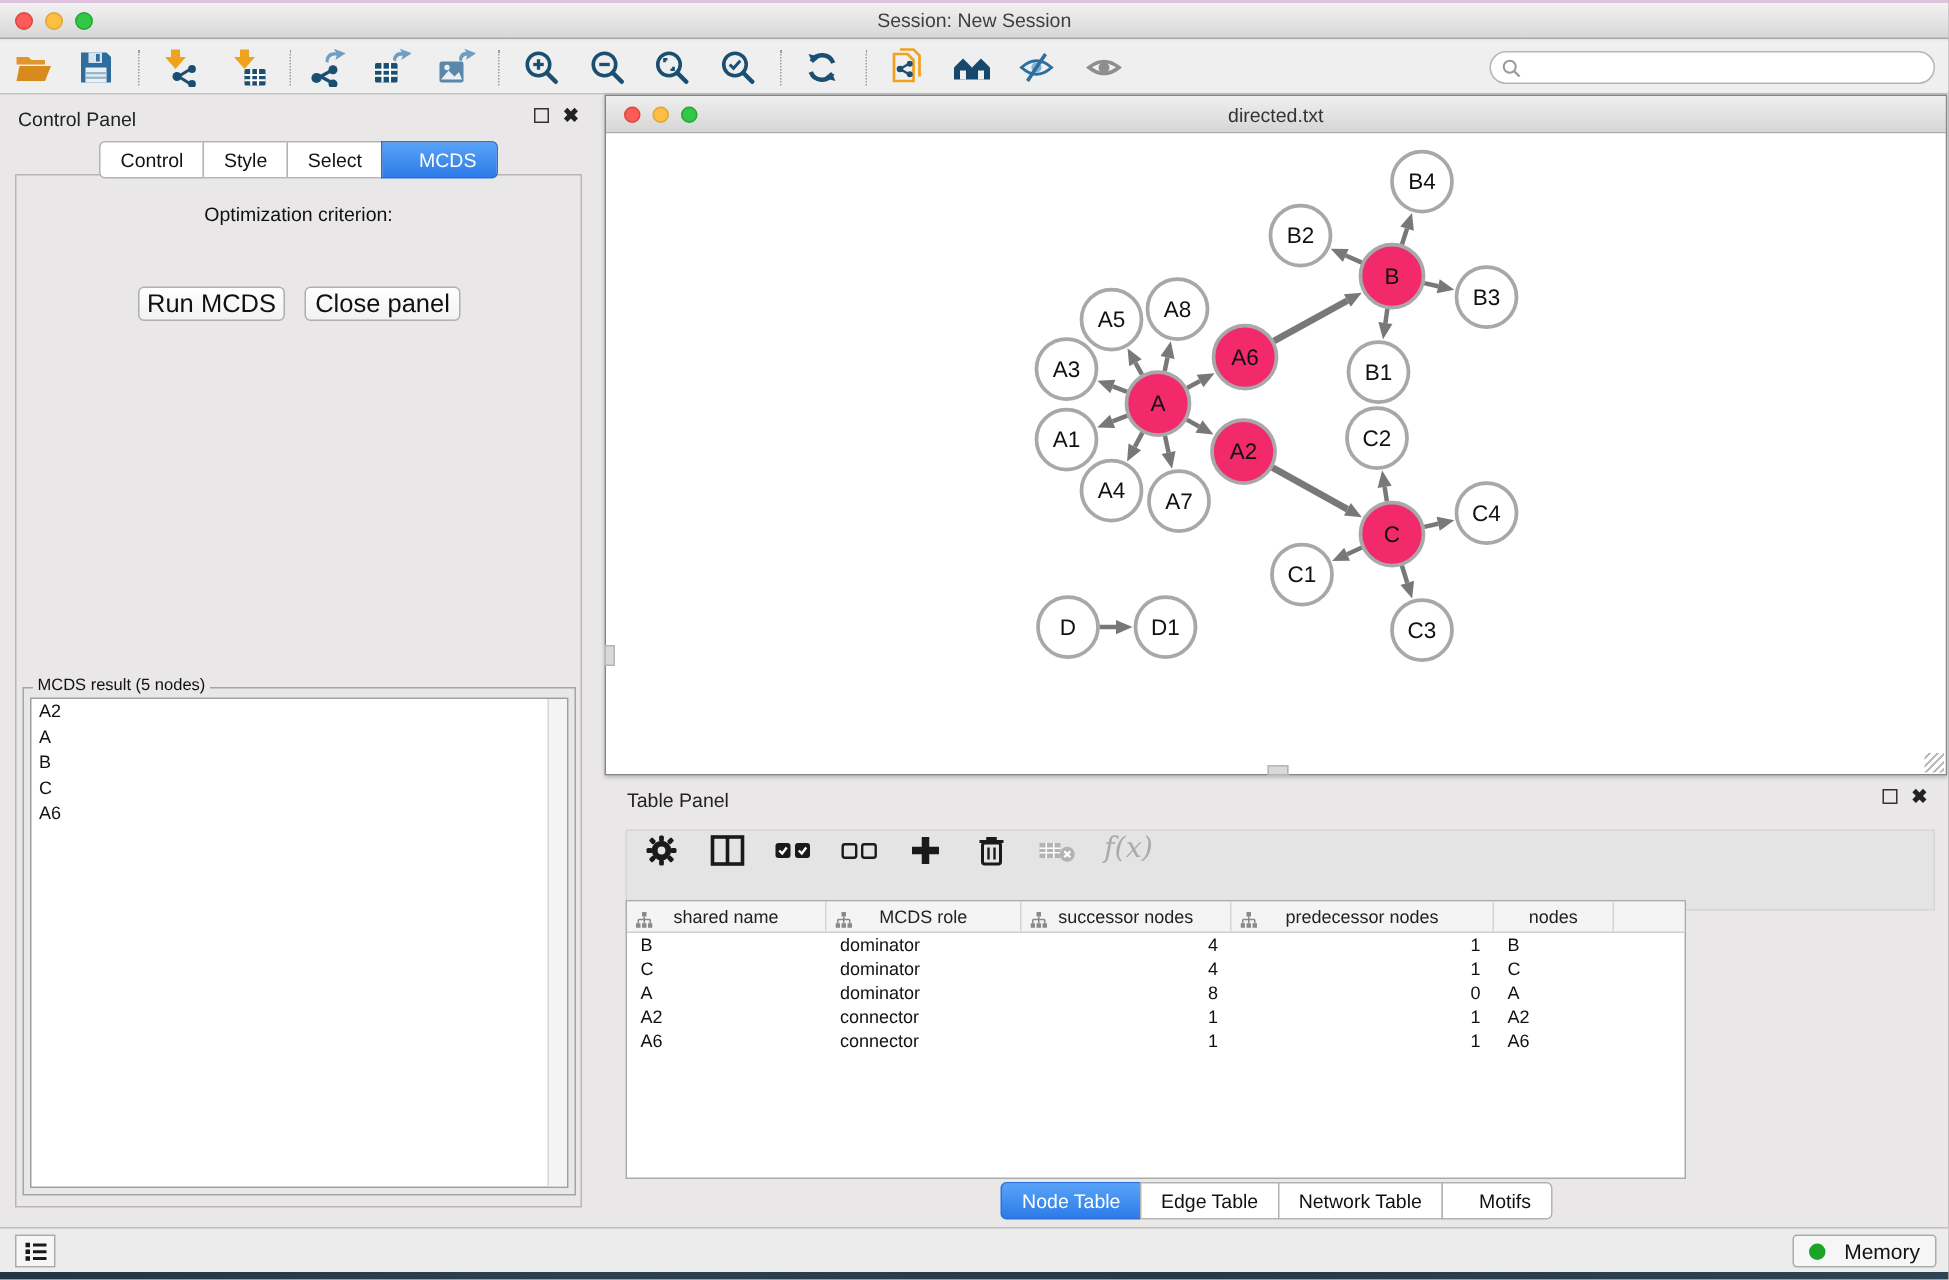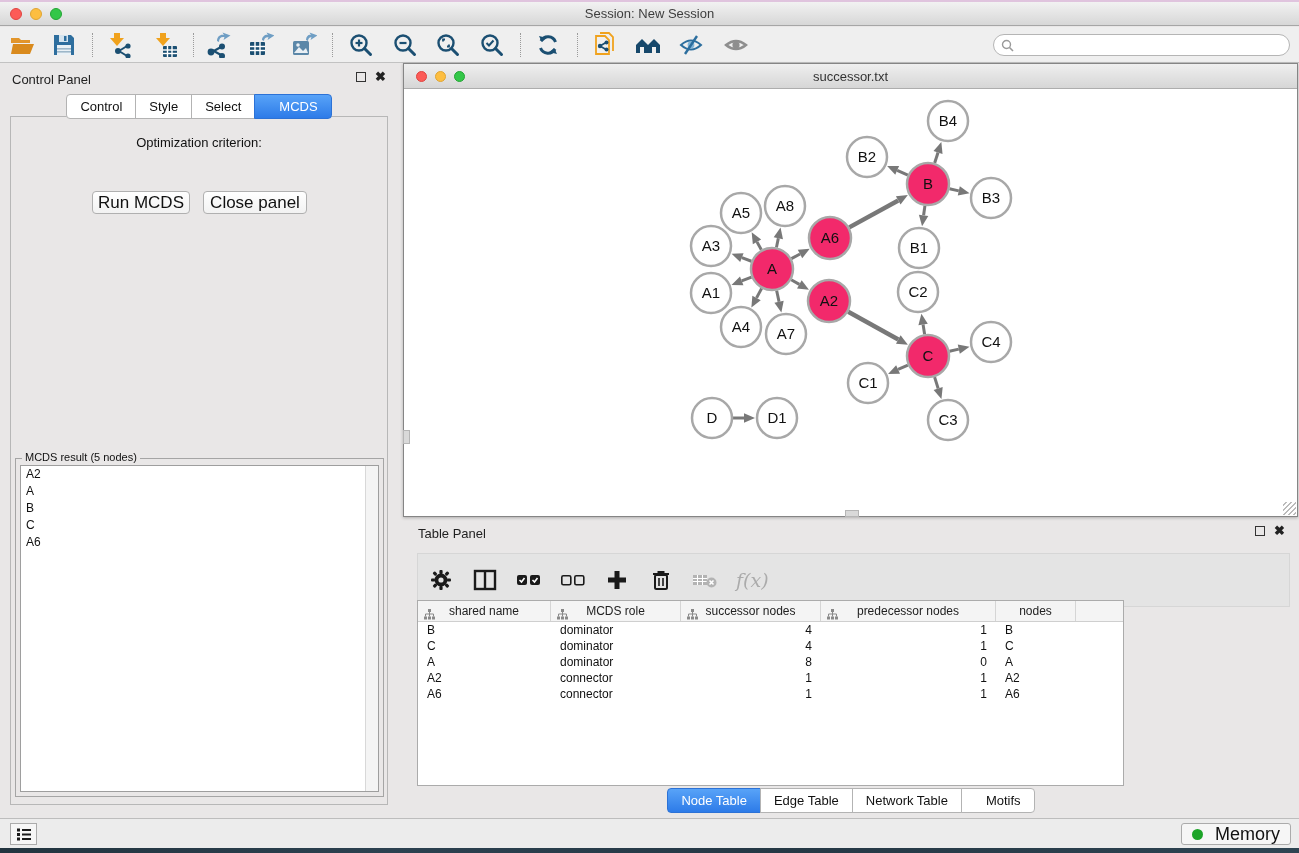--- a/index.html
+++ b/index.html
@@ -81,21 +81,21 @@
                           font-size:13px; color:#333; }
   .net-canvas { position:relative; width:893px; height:427px; background:#fff; }
   .grip { position:absolute; right:1px; bottom:1px; width:13px; height:13px;
           background:repeating-linear-gradient(135deg, transparent 0 2px, #BBB 2px 3.5px); }
   .split-h { position:absolute; left:-1px; top:366px; width:7px; height:14px; background:#D9D9D9; border:1px solid #B5B5B5; }
   .split-v { position:absolute; left:441px; bottom:-1px; width:14px; height:7px; background:#D9D9D9; border:1px solid #B5B5B5; }
 
   
   .table-panel { position:absolute; left:403px; top:522px; width:896px; height:296px; }
   .tp-toolbar { position:absolute; left:14px; top:31px; width:873px; height:54px;
-                background:#E4E4E4; border:1px solid #D6D6D6; display:flex; align-items:center;
+                background:#E4E4E4; border:1px solid #D6D6D6; display:flex; 
                 gap:18px; padding-left:10px; }
   .tp-icon { width:26px; height:26px; display:flex; align-items:center; justify-content:center; }
   .fx-label { font-size:19px; font-style:italic; color:#ABABAB; font-family:"DejaVu Serif",serif; }
   .tp-table { position:absolute; left:14px; top:78px; width:707px; height:186px; background:#fff;
               border:1px solid #ABABAB; overflow:hidden; }
   .tp-thead { display:flex; height:21px; background:#F4F4F4; border-bottom:1px solid #CFCFCF; }
   .th { display:flex; align-items:center; border-right:1px solid #D5D5D5; position:relative; }
   .th .th-icon { position:absolute; left:6px; top:5px; }
   .th .th-label { flex:1; text-align:center; font-size:12px; color:#222; }
   .tp-row { display:flex; height:16px; }
@@ -105,21 +105,21 @@
 
   .bottom-tabs { position:absolute; left:0; right:0; top:266px; display:flex; justify-content:center; }
 
   
   .status-bar { position:absolute; left:0; top:818px; width:1299px; height:30px; background:#ECECEC;
                 border-top:1px solid #BDBDBD; }
   .list-btn { position:absolute; left:10px; top:4px; width:27px; height:22px; background:#F6F6F6;
               border:1px solid #ABABAB; display:flex; align-items:center; justify-content:center; }
   .memory-btn { position:absolute; right:8px; top:4px; height:22px; padding:0 10px;
                 background:#F6F6F6; border:1px solid #ABABAB; border-radius:3px;
-                display:flex; align-items:center; gap:12px; font-size:18px; color:#111; }
+                display:flex; align-items:center; gap:12px; font-size:14px; color:#111; }
   .memory-dot { width:11px; height:11px; border-radius:50%; background:#1CA428; }
   .desktop-strip { position:absolute; left:0; top:848px; width:1299px; height:5px;
                    background:linear-gradient(90deg,#22343F,#2C4150 30%,#253845 60%,#2E4452); }
 </style>
 </head>
 <body>
 
 <div id="app">
 
   <div class="top-strip"></div>
@@ -327,21 +327,21 @@
     </div>
   </div>
 
   <div class="net-window">
     <div class="net-titlebar">
       <div class="lights">
         <span class="light red"></span>
         <span class="light yellow"></span>
         <span class="light green"></span>
       </div>
-      <div class="wtitle">successor.txt</div>
+      <div class="wtitle">directed.txt</div>
     </div>
     <div class="net-canvas">
       <svg width="893" height="427" viewBox="0 0 893 427">
           <g>
             <line x1="357.34505057363026" y1="160.7523494233321" x2="352.9824241395546" y2="152.87147586500183" stroke="#787878" stroke-width="3"></line>
             <polygon points="347.65494942636974,143.2476505766679 357.13816687769884,150.570975420672 348.8266814014104,155.17197630933165" fill="#787878"></polygon>
           </g>
           <g>
             <line x1="372.4460136320131" y1="158.45393393716725" x2="374.33097955198036" y2="149.31909909424914" stroke="#787878" stroke-width="3"></line>
             <polygon points="376.5539863679869,138.54606606283275 378.9829710882738,150.2790338557065 369.6789880156869,148.35916433279178" fill="#787878"></polygon>

